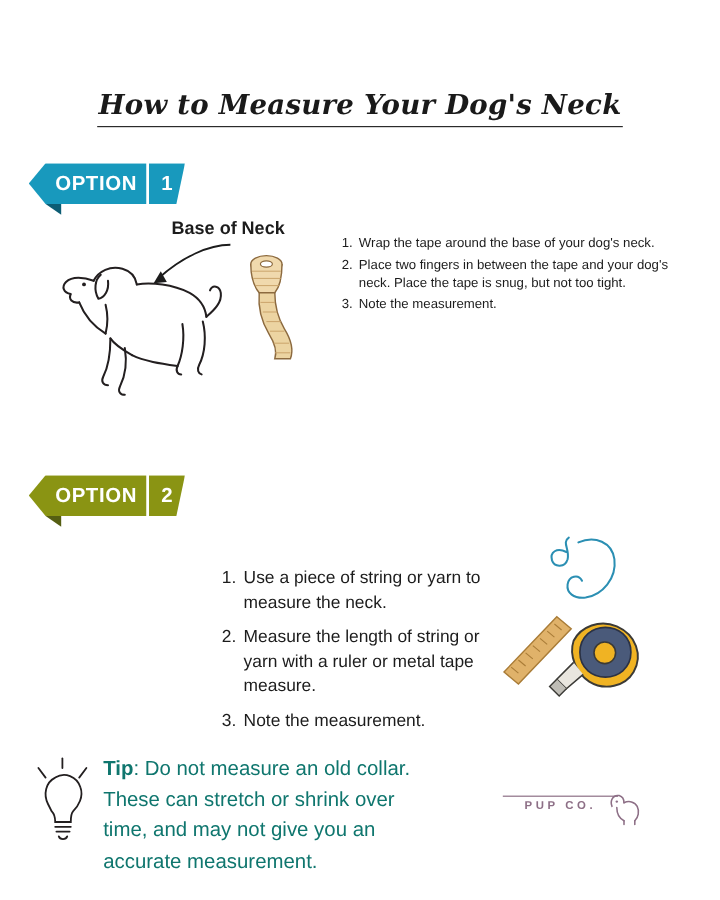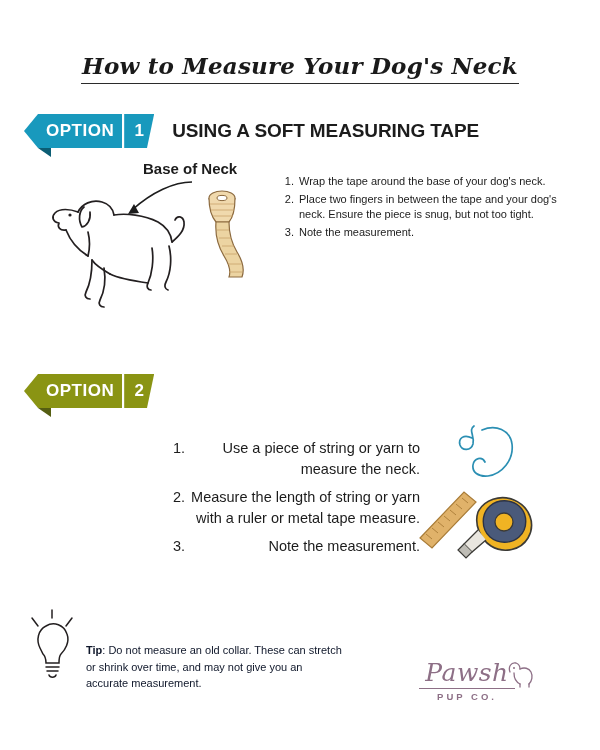--- a/index.html
+++ b/index.html
@@ -17,34 +17,33 @@
   }
 
   
   .title {
     text-align: center;
     font-family: "DejaVu Serif", serif;
     font-style: italic;
     font-size: 23px;
     font-weight: 700;
     color: #1a1a1a;
-    padding-top: 52px;
+    padding-top: 74px;
     letter-spacing: 0.2px;
   }
   .title-underline {
     width: 438px;
     height: 1px;
     background: #2b2b2b;
     margin: 4px auto 0 auto;
   }
 
   
   .option-row {
     display: flex;
-    align-items: center;
     margin-top: 30px;
   }
   .banner {
     position: relative;
     display: flex;
     align-items: stretch;
     height: 34px;
     margin-left: 24px;
     filter: drop-shadow(0 0 0 transparent);
   }
@@ -149,23 +148,22 @@
     position: relative;
     height: 186px;
   }
   .steps2 {
     position: absolute;
     left: 166px;
     top: 26px;
     width: 258px;
   }
   ol.steps-list2 {
-    margin: 4px;
+    margin: 16px;
     padding-left: 19px;
-    text-align: right;
   }
   ol.steps-list2 li {
     font-size: 14.5px;
     line-height: 1.42;
     color: #1c1c1c;
     margin-bottom: 8px;
     padding-left: 2px;
   }
   .string-art { position: absolute; left: 452px; top: 12px; }
   .ruler-art  { position: absolute; left: 418px; top: 64px; }
@@ -175,24 +173,23 @@
     position: relative;
     margin-top: 4px;
     height: 130px;
   }
   .bulb-art { position: absolute; left: 30px; top: 10px; }
   .tip-text {
     position: absolute;
     left: 86px;
     top: 8px;
     width: 260px;
-    font-size: 11px;
+    font-size: 17px;
     line-height: 1.5;
-    color: #0f172a;
-    margin-top: 36px;
+    color: #0f766e;
   }
   .tip-text b { font-weight: 700; }
 
   
   .logo {
     position: absolute;
     left: 392px;
     top: 660px;
     width: 150px;
     text-align: center;
@@ -231,21 +228,20 @@
 </div>
 <div class="title-underline"></div>
 
 <div class="option-row opt1">
   <div class="banner">
     <div class="banner-main">OPTION</div>
     <div class="banner-sep"></div>
     <div class="banner-num">1</div>
     <div class="banner-tail"></div>
   </div>
-  <div class="option-heading">USING A SOFT MEASURING TAPE</div>
 </div>
 
 <div class="sec1">
 
   <div class="base-of-neck">Base of Neck</div>
 
   <div class="arrow-art">
     <svg width="78" height="48" viewBox="0 0 78 48">
       <path d="M74 6 C56 6 34 16 14 34" fill="none" stroke="#1c1c1c" stroke-width="1.6"></path>
       <path d="M16 28 L10 38 L21 37 Z" fill="#1c1c1c"></path>
@@ -302,21 +298,21 @@
           <path d="M30 80 L43 80"></path>
           <path d="M31 88 L44 88"></path>
       </g>
       <ellipse cx="24" cy="14" rx="5" ry="2.6" fill="#ffffff" stroke="#8c6a3f" stroke-width="1"></ellipse>
     </svg>
   </div>
 
   <div class="steps">
     <ol class="steps-list">
       <li>Wrap the tape around the base of your dog's neck.</li>
-      <li>Place two fingers in between the tape and your dog's neck. Ensure the piece is snug, but not too tight.</li>
+      <li>Place two fingers in between the tape and your dog's neck. Place the tape is snug, but not too tight.</li>
       <li>Note the measurement.</li>
     </ol>
   </div>
 </div>
 
 <div class="option-row opt2">
   <div class="banner">
     <div class="banner-main">OPTION</div>
     <div class="banner-sep"></div>
     <div class="banner-num">2</div>
@@ -382,21 +378,20 @@
         <path d="M19 67 C20 70 25 70 26 67"></path>
       </g>
     </svg>
   </div>
   <div class="tip-text">
     <b>Tip</b><span>: </span><span>Do not measure an old collar. These can stretch or shrink over time, and may not give you an accurate measurement.</span>
   </div>
 </div>
 
 <div class="logo">
-  <div class="logo-name">Pawsh</div>
   <div class="logo-rule"></div>
   <div class="logo-sub">PUP CO.</div>
   <div class="logo-dog">
     <svg width="34" height="34" viewBox="0 0 34 34">
       <g fill="none" stroke="#8d6f86" stroke-width="1.3" stroke-linecap="round">
         <path d="M6 16 C4 11 7 6 12 7 C15 8 16 11 16 13"></path>
         <path d="M16 13 C20 11 25 12 27 16 C29 20 28 25 25 28"></path>
         <path d="M10 17 C10 22 12 26 16 28"></path>
         <path d="M25 28 L25 31"></path>
         <path d="M16 28 L16 31"></path>

